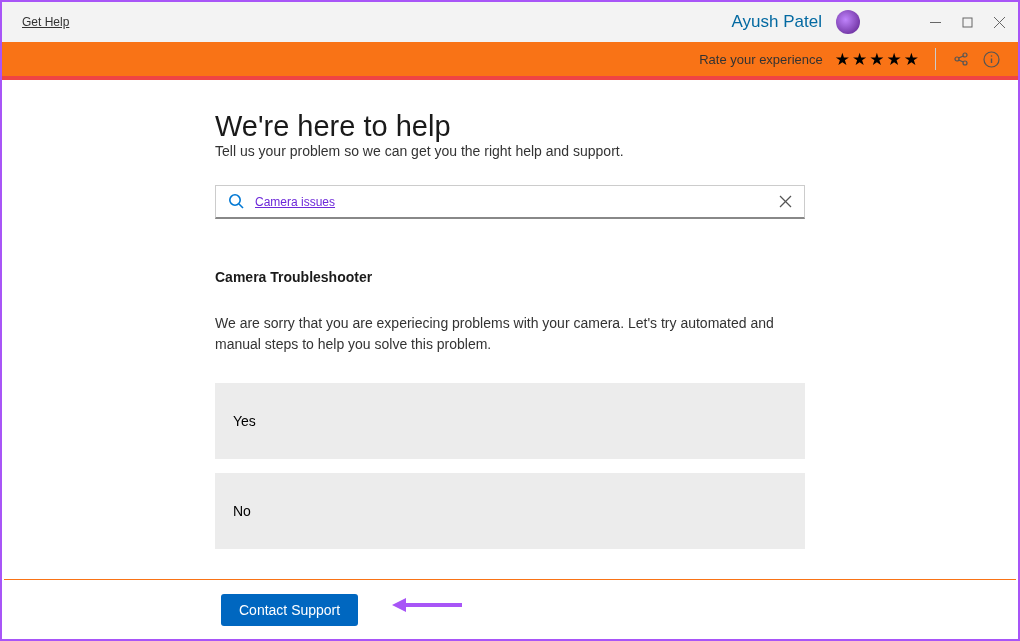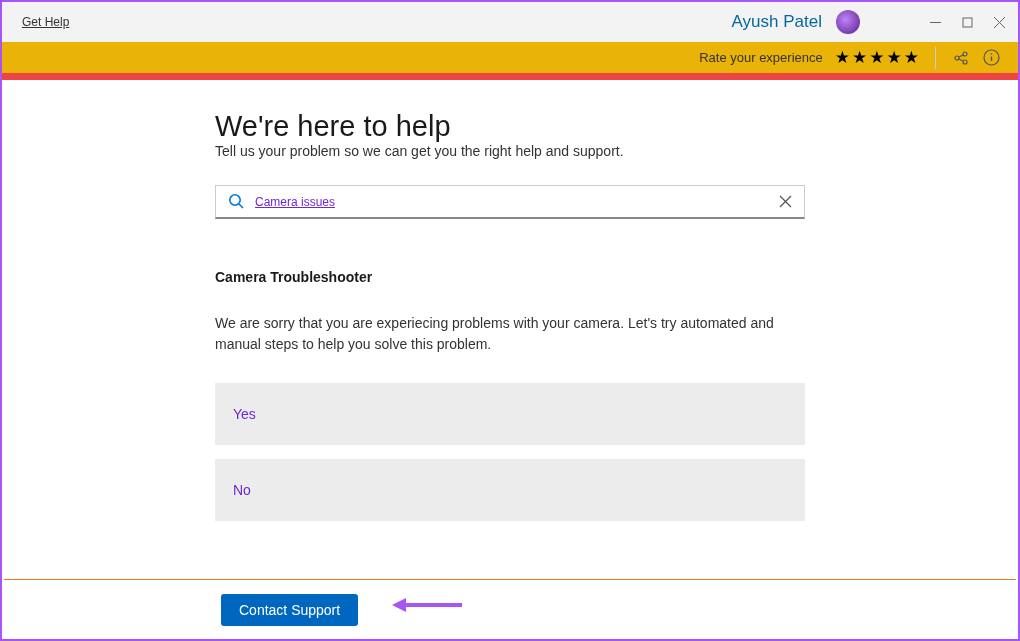--- a/index.html
+++ b/index.html
@@ -59,23 +59,23 @@
       justify-content: center;
       cursor: pointer;
       color: #666;
     }
     .header-bar {
       height: 38px;
       display: flex;
       align-items: center;
       justify-content: flex-end;
       padding: 0 18px;
-      border-bottom: 7px solid #ef4444;
+      border-bottom: 4px solid #ef4444;
       gap: 12px;
-      background: #eab308;
+      background: #f97316;
     }
     .rate-text {
       font-size: 13px;
       color: #333;
     }
     .stars {
       display: flex;
       gap: 2px;
     }
     .star {
@@ -162,25 +162,25 @@
       font-size: 14px;
       font-weight: 700;
       color: #1a1a1a;
       line-height: 1.5;
       margin-bottom: 18px;
     }
     .option-btn {
       display: block;
       width: 100%;
       text-align: left;
-      padding: 23px 18px;
+      padding: 30px 18px;
       background: #ececec;
       border: none;
       font-size: 14px;
-      color: #6d28d9;
+      color: #000000;
       cursor: pointer;
       margin-bottom: 14px;
     }
     .footer {
       position: absolute;
       bottom: 0;
       left: 2px;
       right: 2px;
       height: 60px;
       border-top: 1px solid #f97316;

